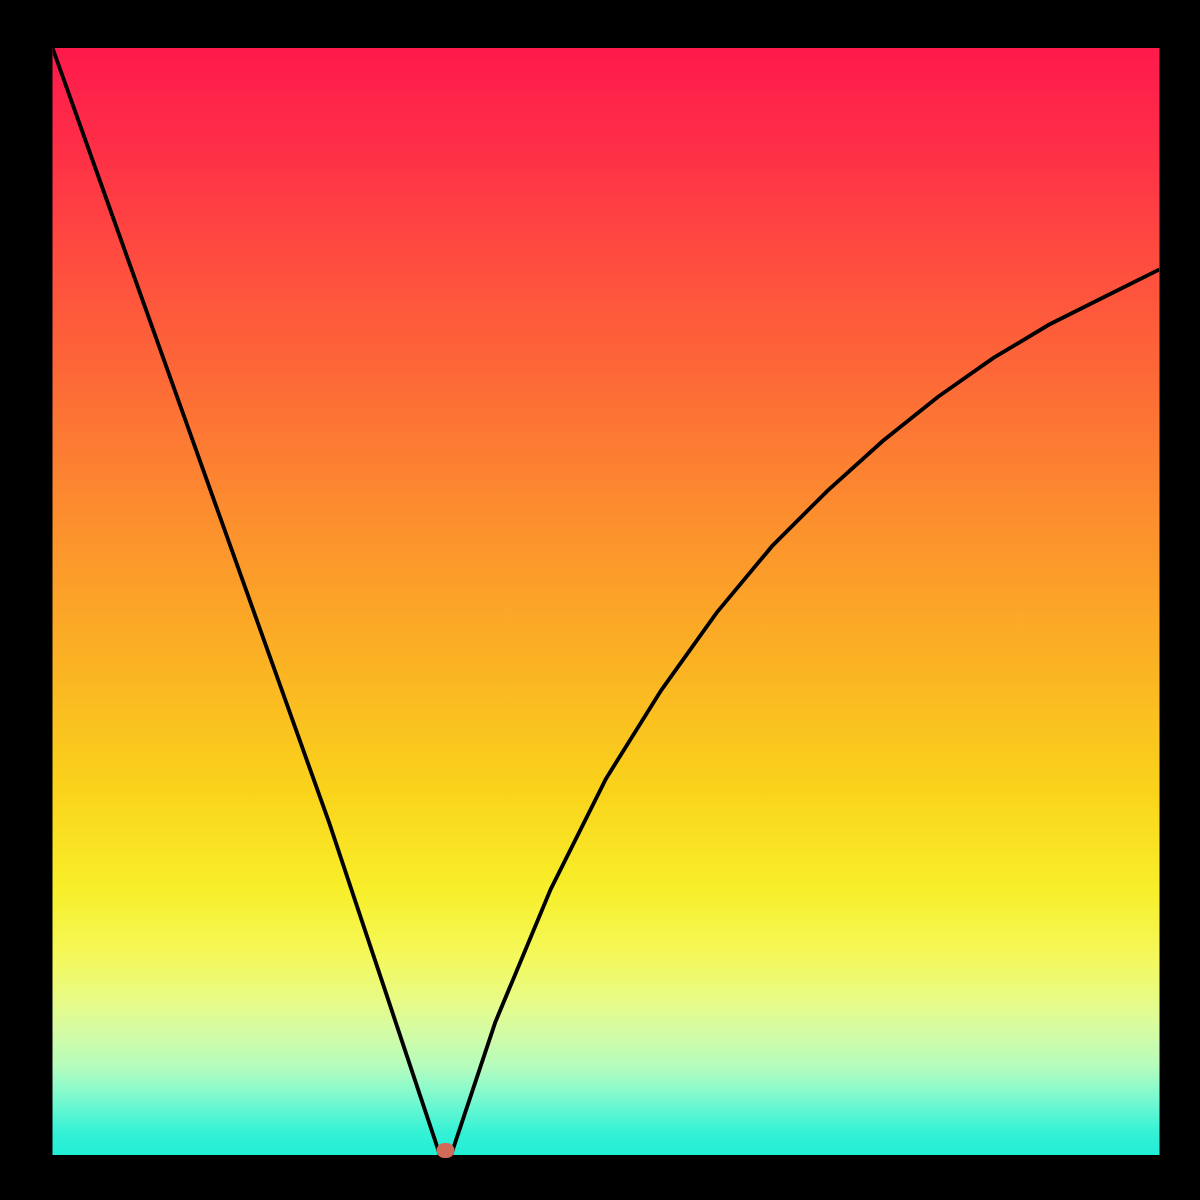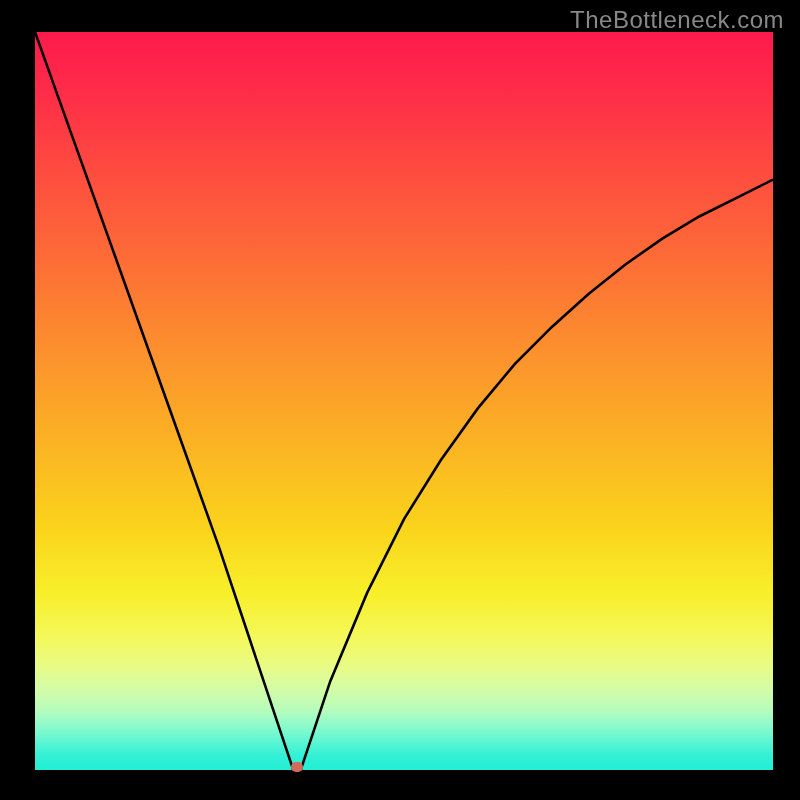--- a/index.html
+++ b/index.html
@@ -68,21 +68,20 @@
     border-radius: 5px;
     transform: translate(-50%, -50%);
   }
   
 </style>
 </head>
 <body>
 
 <div class="stage">
 
-  <div class="watermark">TheBottleneck.com</div>
 
   <div class="plot-area">
 
     <svg class="curve" viewBox="0 0 100 100" preserveAspectRatio="none">
       <path id="curve-path" fill="none" stroke-width="0.35" stroke="#000000" d="M0.00 0.00 L5.00 14.00 L10.00 28.00 L15.00 42.00 L20.00 56.00 L25.00 70.00 L28.00 79.00 L30.00 85.00 L32.00 91.00 L34.00 97.00 L35.00 100.00 L36.00 100.00 L37.00 97.00 L40.00 88.00 L45.00 76.00 L50.00 66.00 L55.00 58.00 L60.00 51.00 L65.00 45.00 L70.00 40.00 L75.00 35.50 L80.00 31.50 L85.00 28.00 L90.00 25.00 L95.00 22.50 L100.00 20.00"></path>
     </svg>
 
     <div id="marker" class="marker" style="background: rgb(210, 106, 90); left: 261.99px; top: 735px;"></div>
   </div>
 

